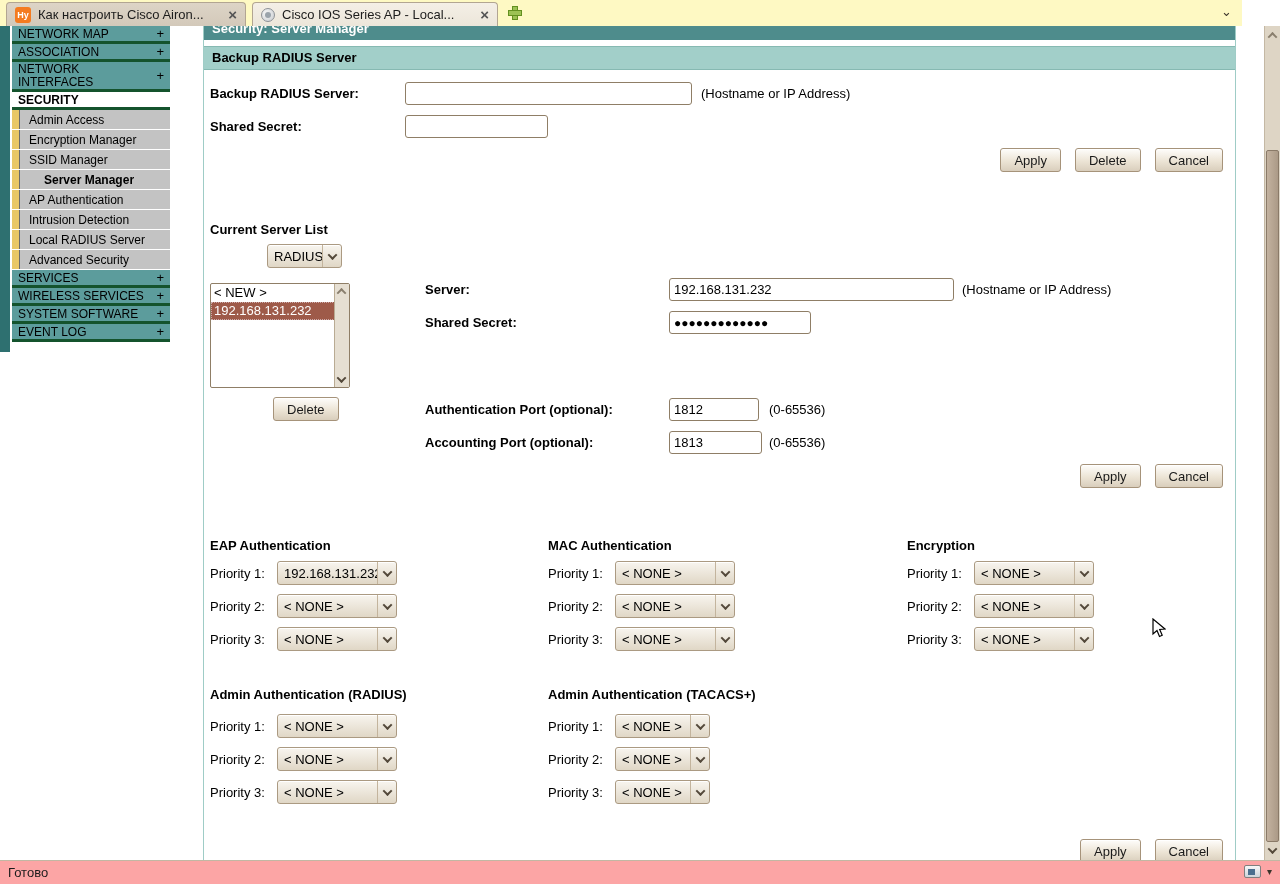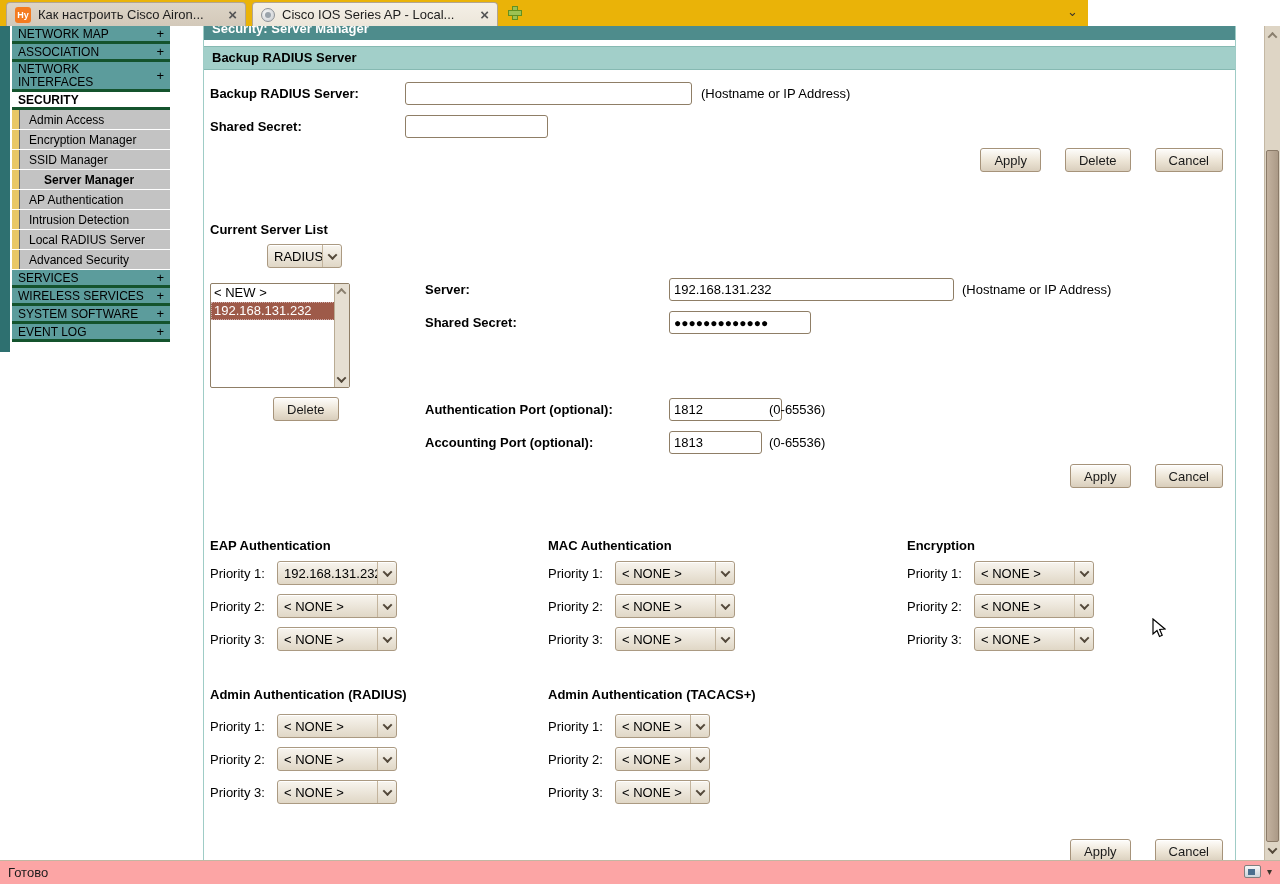--- a/index.html
+++ b/index.html
@@ -2,21 +2,21 @@
 <html><head>
 <meta charset="utf-8">
 <style>
   * { margin:0; padding:0; box-sizing:border-box; }
   html,body { background:#fff; }
   #screen {
     position:relative; width:1280px; height:884px; overflow:hidden;
     font-family:"Liberation Sans", sans-serif; background:#fff; color:#000;
   }
   
-  .tabbar { position:absolute; left:0; top:0; width:1088px; height:26px; background:#eab308; }
+  .tabbar { position:absolute; left:0; top:0; width:1242px; height:26px; background:#fef9c3; }
   .tab {
     position:absolute; top:2px; height:24px; display:flex; align-items:center; gap:7px;
     padding:0 8px; border:1px solid #b2a592; border-bottom:none; border-radius:4px 4px 0 0;
     font-size:13px; color:#1c1c1c; white-space:nowrap; overflow:hidden;
   }
   .tab.inactive { background:linear-gradient(#ddd4c6,#d3c9ba); }
   .tab.active   { background:linear-gradient(#f4efe6,#ece6da); }
   .tab .title { flex:1; overflow:hidden; white-space:nowrap; }
   .tab .close { font-size:15px; font-weight:bold; color:#555; line-height:14px; }
   .fav1 { width:16px; height:16px; border-radius:3px; background:#f47b20; color:#fff;
@@ -60,21 +60,21 @@
   .bar-light { position:absolute; left:0; width:100%; height:24px; background:#a2cfc9;
     border-top:1px solid #86b9b2; border-bottom:1px solid #86b9b2;
     font-weight:bold; font-size:13px; line-height:22px; padding:0 8px; color:#000; }
   .flabel { position:absolute; font-weight:bold; font-size:13px; white-space:nowrap; }
   .hint   { position:absolute; font-size:13px; white-space:nowrap; }
   .plabel { position:absolute; font-size:13px; white-space:nowrap; }
   .gtitle { position:absolute; font-weight:bold; font-size:13px; white-space:nowrap; }
   .ti { position:absolute; height:23px; border:1px solid #8f7e66; border-radius:3px; background:#fff;
     font-family:"Liberation Sans",sans-serif; font-size:13px; padding:0 4px; }
   .ti.pwd { font-size:12px; letter-spacing:0; overflow:hidden; }
-  .btnrow { position:absolute; display:flex; gap:24px; }
+  .btnrow { position:absolute; display:flex; gap:14px; }
   .btn { height:24px; padding:0 13px; background:linear-gradient(#fefdfb,#ece4d5 55%,#d9cebc);
     border:1px solid #a6937a; border-radius:3px; font-family:"Liberation Sans",sans-serif;
     font-size:13px; color:#1a1a1a; box-shadow:inset 0 1px 0 #fff; }
   .sel { position:absolute; height:24px; background:linear-gradient(#f8f5ef,#e0d7c6);
     border:1px solid #ab9a82; border-radius:3px; display:flex; align-items:center;
     box-shadow:inset 0 1px 0 #fff; }
   .sel .sel-t { flex:1; font-size:13px; padding:0 6px; white-space:nowrap; overflow:hidden; }
   .sel .sel-a { width:19px; align-self:stretch; border-left:1px solid #c3b49d;
     display:flex; align-items:center; justify-content:center; }
   .chev-d { width:7px; height:7px; border-right:2px solid #54493b; border-bottom:2px solid #54493b;
@@ -225,21 +225,21 @@
     </div>
     <div class="btnrow" style="left:69px;top:371px;">
       <button class="btn">Delete</button>
     </div>
     <span class="flabel" style="left:221px;top:256px;">Server:</span>
     <input class="ti" style="left: 465px; top: 252px; width: 285px;" value="192.168.131.232">
     <span class="hint" style="left:758px;top:256px;">(Hostname or IP Address)</span>
     <span class="flabel" style="left:221px;top:289px;">Shared Secret:</span>
     <input class="ti pwd" style="left: 465px; top: 285px; width: 142px;" value="●●●●●●●●●●●●●">
     <span class="flabel" style="left:221px;top:376px;">Authentication Port (optional):</span>
-    <input class="ti" style="left: 465px; top: 372px; width: 113px;" value="1812">
+    <input class="ti" style="left: 465px; top: 372px; width: 90px;" value="1812">
     <span class="hint" style="left:565px;top:376px;">(0-65536)</span>
     <span class="flabel" style="left:221px;top:409px;">Accounting Port (optional):</span>
     <input class="ti" style="left: 465px; top: 405px; width: 93px;" value="1813">
     <span class="hint" style="left:565px;top:409px;">(0-65536)</span>
     <div class="btnrow" style="right:12px;top:438px;">
       <button class="btn">Apply</button>
       <button class="btn">Cancel</button>
     </div>
 
 

